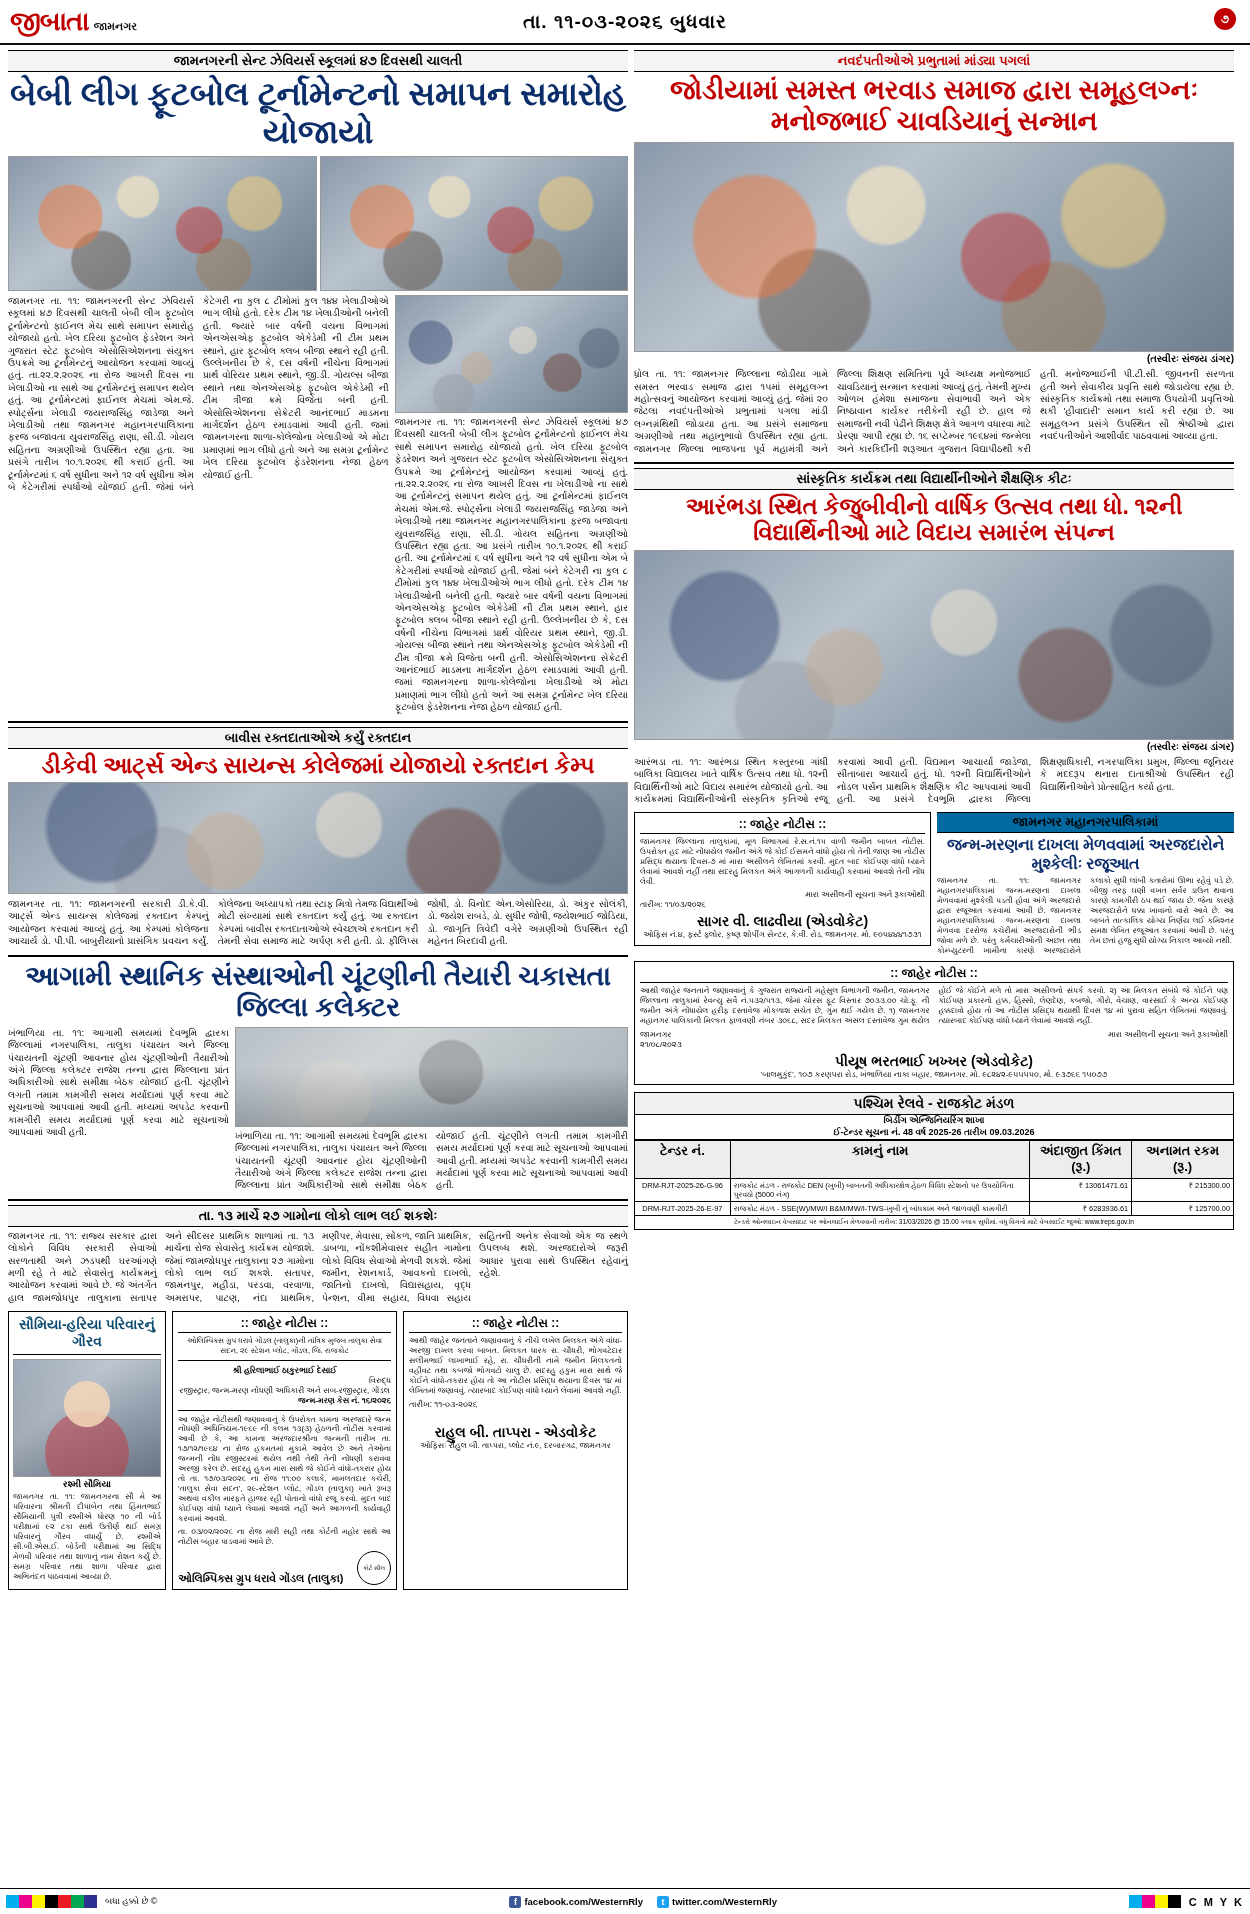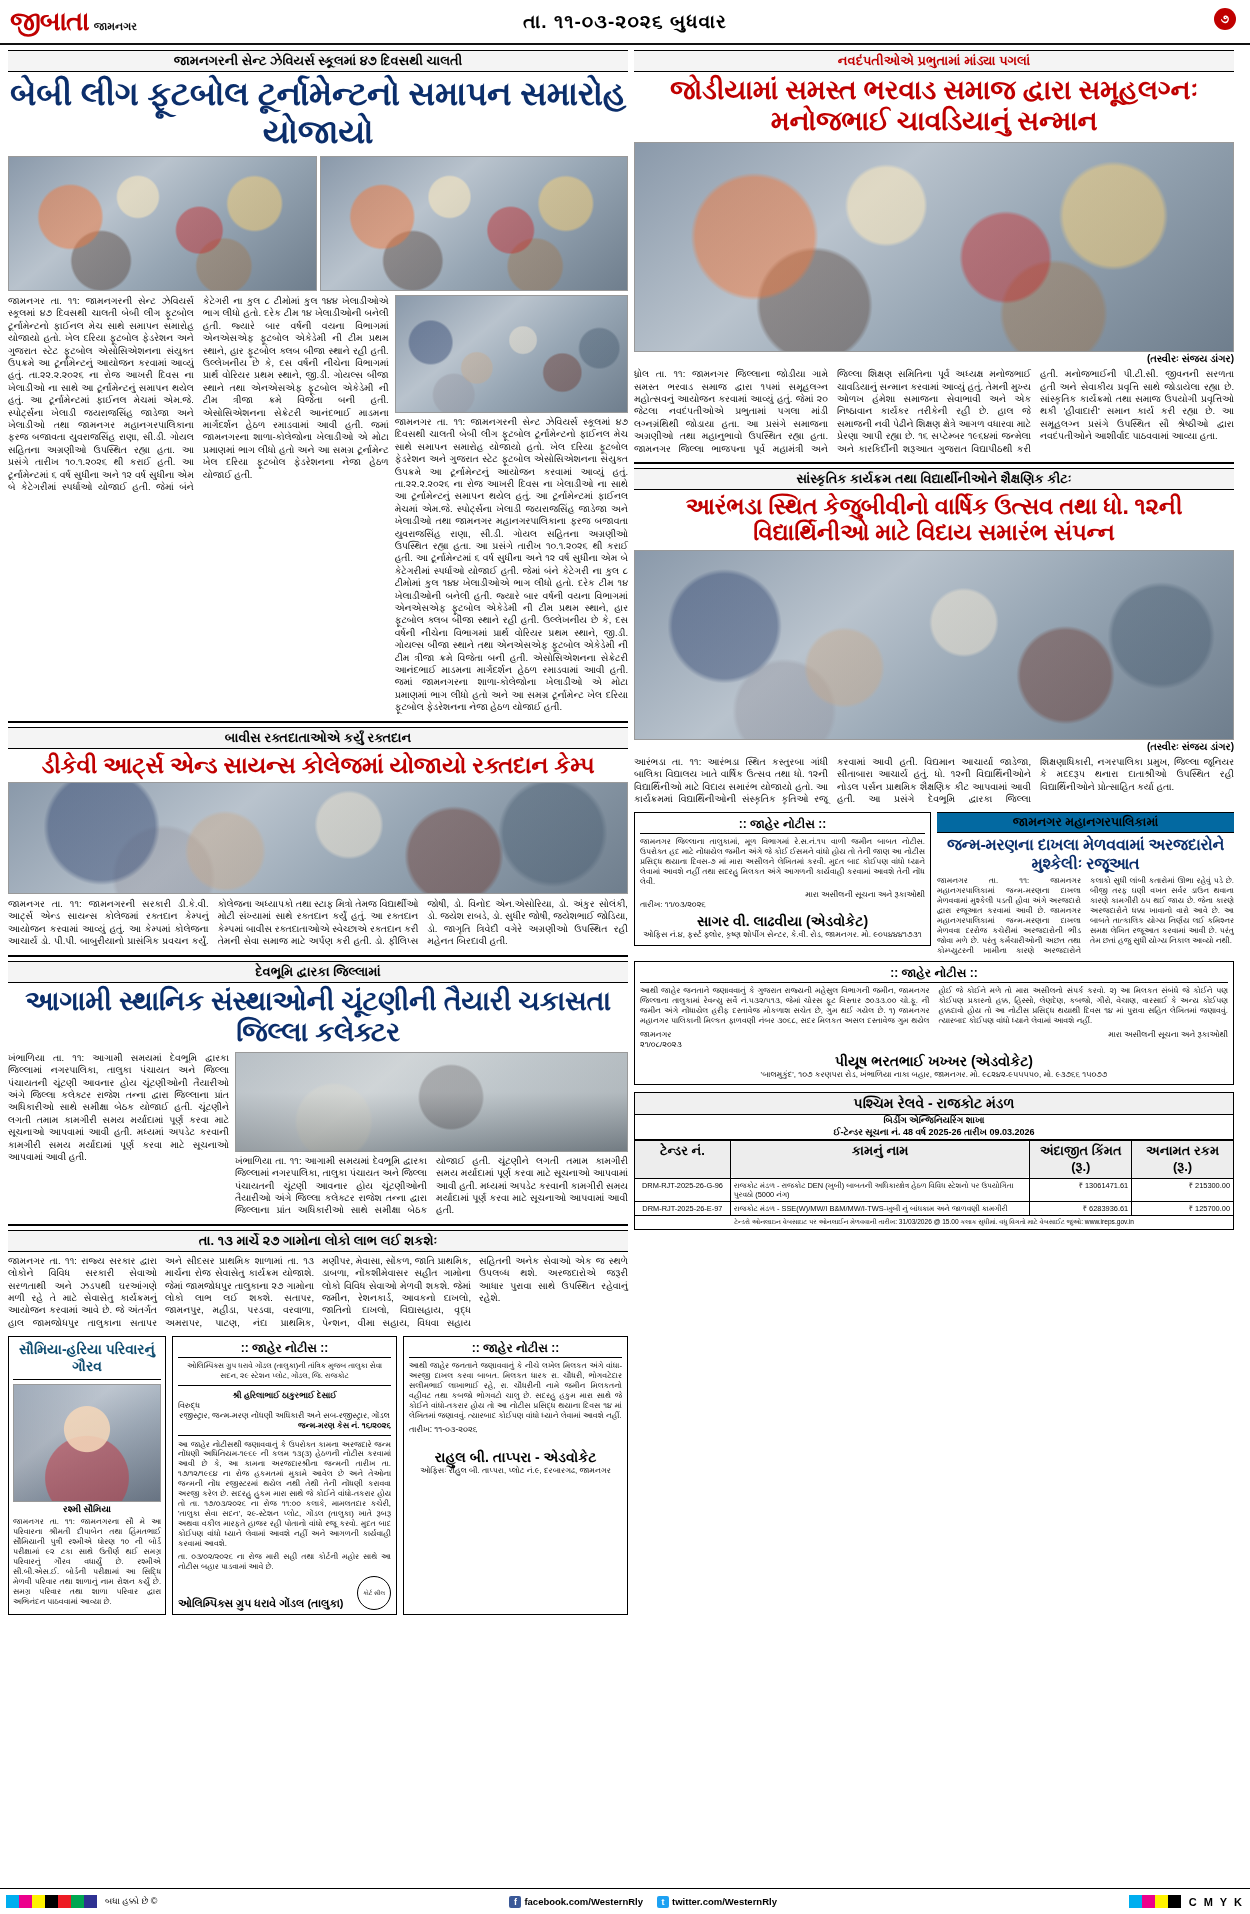--- a/index.html
+++ b/index.html
@@ -322,21 +322,20 @@
       <div class="block">
         <div class="rule2"></div>
         <div class="kicker">બાવીસ રક્તદાતાઓએ કર્યું રક્તદાન</div>
         <div class="headline h-md h-red" style="margin-bottom:4px;">ડીકેવી આર્ટ્સ એન્ડ સાયન્સ કોલેજમાં યોજાયો રક્તદાન કેમ્પ</div>
         <div class="photo hall" style="width:100%;height:112px;"></div>
         <div class="body-text cols3" style="margin-top:4px;">જામનગર તા. ૧૧: જામનગરની સરકારી ડી.કે.વી. આર્ટ્સ એન્ડ સાયન્સ કોલેજમાં રક્તદાન કેમ્પનું આયોજન કરવામાં આવ્યું હતું. આ કેમ્પમાં કોલેજના આચાર્ય ડો. પી.પી. બાબુરીયાનો પ્રાસંગિક પ્રવચન કર્યું. કોલેજના અધ્યાપકો તથા સ્ટાફ મિત્રો તેમજ વિદ્યાર્થીઓ મોટી સંખ્યામાં સાથે રક્તદાન કર્યું હતું. આ રક્તદાન કેમ્પમાં બાવીસ રક્તદાતાઓએ સ્વેચ્છાએ રક્તદાન કરી તેમની સેવા સમાજ માટે અર્પણ કરી હતી. ડો. ફીલિપ્સ જોષી, ડો. વિનોદ એન.એસોરિયા, ડો. અંકુર સોલંકી, ડો. જયેશ રાબડે, ડો. સુધીર જોષી, જયેશભાઈ જોડિયા, ડો. જાગૃતિ ત્રિવેદી વગેરે અગ્રણીઓ ઉપસ્થિત રહી મહેનત બિરદાવી હતી.</div>
       </div>
 
       <div class="block">
         <div class="rule2"></div>
-        <div class="kicker">દેવભૂમિ દ્વારકા જિલ્લામાં</div>
         <div class="headline h-lg h-blue" style="margin-bottom:4px;">આગામી સ્થાનિક સંસ્થાઓની ચૂંટણીની તૈયારી ચકાસતા જિલ્લા કલેક્ટર</div>
         <div class="flexrow">
           <div style="width:36%;">
             <div class="body-text">ખંભાળિયા તા. ૧૧: આગામી સમયમાં દેવભૂમિ દ્વારકા જિલ્લામાં નગરપાલિકા, તાલુકા પંચાયત અને જિલ્લા પંચાયતની ચૂંટણી આવનાર હોય ચૂંટણીઓની તૈયારીઓ અંગે જિલ્લા કલેક્ટર રાજેશ તન્ના દ્વારા જિલ્લાના પ્રાંત અધિકારીઓ સાથે સમીક્ષા બેઠક યોજાઈ હતી. ચૂંટણીને લગતી તમામ કામગીરી સમય મર્યાદામાં પૂર્ણ કરવા માટે સૂચનાઓ આપવામાં આવી હતી. મધ્યમાં અપડેટ કરવાની કામગીરી સમય મર્યાદામાં પૂર્ણ કરવા માટે સૂચનાઓ આપવામાં આવી હતી.</div>
           </div>
           <div style="width:64%;">
             <div class="photo office" style="width:100%;height:100px;"></div>
             <div class="body-text cols2" style="margin-top:3px;">ખંભાળિયા તા. ૧૧: આગામી સમયમાં દેવભૂમિ દ્વારકા જિલ્લામાં નગરપાલિકા, તાલુકા પંચાયત અને જિલ્લા પંચાયતની ચૂંટણી આવનાર હોય ચૂંટણીઓની તૈયારીઓ અંગે જિલ્લા કલેક્ટર રાજેશ તન્ના દ્વારા જિલ્લાના પ્રાંત અધિકારીઓ સાથે સમીક્ષા બેઠક યોજાઈ હતી. ચૂંટણીને લગતી તમામ કામગીરી સમય મર્યાદામાં પૂર્ણ કરવા માટે સૂચનાઓ આપવામાં આવી હતી. મધ્યમાં અપડેટ કરવાની કામગીરી સમય મર્યાદામાં પૂર્ણ કરવા માટે સૂચનાઓ આપવામાં આવી હતી.</div>
           </div>
         </div>
@@ -359,21 +358,21 @@
             <div class="body-text tiny">જામનગર તા. ૧૧: જામનગરના સૌ મે આ પરિવારના શ્રીમતી દીપાબેન તથા હિંમતભાઈ સૌમિયાની પુત્રી રશ્મીએ ધોરણ ૧૦ ની બોર્ડ પરીક્ષામાં ૯૨ ટકા સાથે ઉતીર્ણ થઈ સમગ્ર પરિવારનું ગૌરવ વધાર્યું છે. રશ્મીએ સી.બી.એસ.ઈ. બોર્ડની પરીક્ષામાં આ સિદ્ધિ મેળવી પરિવાર તથા શાળાનું નામ રોશન કર્યું છે. સમગ્ર પરિવાર તથા શાળા પરિવાર દ્વારા અભિનંદન પાઠવવામાં આવ્યા છે.</div>
           </div>
         </div>
 
         <div style="width:37%;">
           <div class="notice-box" style="height:100%;">
             <div class="notice-title">:: જાહેર નોટીસ ::</div>
             <div style="font-size:7.4px;text-align:center;line-height:1.3;">ઓલિમ્પિક્સ ગ્રુપ ધરાવે ગોંડલ (તાલુકા)ની તાંત્રિક મુજબ તાલુકા સેવા સદન, ૨૯ સ્ટેશન પ્લોટ, ગોંડલ, જિ. રાજકોટ</div>
             <div class="rule"></div>
             <div style="font-size:8.4px;font-weight:bold;text-align:center;">શ્રી હરિલાભાઈ ઠાકુરભાઈ દેસાઈ</div>
-            <div style="font-size:8px;text-align:left;">વિરુદ્ધ</div>
+            <div style="font-size:8px;text-align:right;">વિરુદ્ધ</div>
             <div style="font-size:8px;text-align:center;">રજીસ્ટ્રાર, જન્મ-મરણ નોંધણી અધિકારી અને સબ-રજીસ્ટ્રાર, ગોંડલ</div>
             <div style="font-size:8px;text-align:right;font-weight:bold;">જન્મ-મરણ કેસ નં. ૧૬/૨૦૨૬</div>
             <div class="rule"></div>
             <div class="body-text tiny">આ જાહેર નોટીસથી જણાવવાનું કે ઉપરોક્ત કામના અરજદારે જન્મ નોંધણી અધિનિયમ-૧૯૬૯ ની કલમ ૧૩(૩) હેઠળની નોટીસ કરવામાં આવી છે કે, આ કામના અરજદારશ્રીના જન્મની તારીખ તા. ૧૭/૧૨/૧૯૬૪ ના રોજ હકમતમાં મુકામે આવેલ છે અને તેઓના જન્મની નોંધ રજીસ્ટરમાં થયેલ નથી તેથી તેની નોંધણી કરાવવા અરજી કરેલ છે. સદરહુ હુકમ મારા સાથે જે કોઈને વાંધો-તકરાર હોય તો તા. ૧૭/૦૩/૨૦૨૬ ના રોજ ૧૧:૦૦ કલાકે, મામલતદાર કચેરી, 'તાલુકા સેવા સદન', ૨૯-સ્ટેશન પ્લોટ, ગોંડલ (તાલુકા) ખાતે રૂબરૂ અથવા વકીલ મારફતે હાજર રહી પોતાનો વાંધો રજૂ કરવો. મુદત બાદ કોઈપણ વાંધો ધ્યાને લેવામાં આવશે નહીં અને આગળની કાર્યવાહી કરવામાં આવશે.</div>
             <div class="body-text tiny" style="margin-top:3px;">તા. ૦૩/૦૨/૨૦૨૬ ના રોજ મારી સહી તથા કોર્ટની મહોર સાથે આ નોટીસ બહાર પાડવામાં આવે છે.</div>
             <div style="display:flex;align-items:flex-end;justify-content:space-between;margin-top:4px;">
               <div class="sign" style="font-size:11px;text-align:left;">ઓલિમ્પિક્સ ગ્રુપ ધરાવે ગોંડલ (તાલુકા)</div>
               <div style="width:34px;height:34px;border:1px solid #000;border-radius:50%;font-size:6px;display:flex;align-items:center;justify-content:center;text-align:center;">કોર્ટ સીલ</div>
             </div>
           </div>

